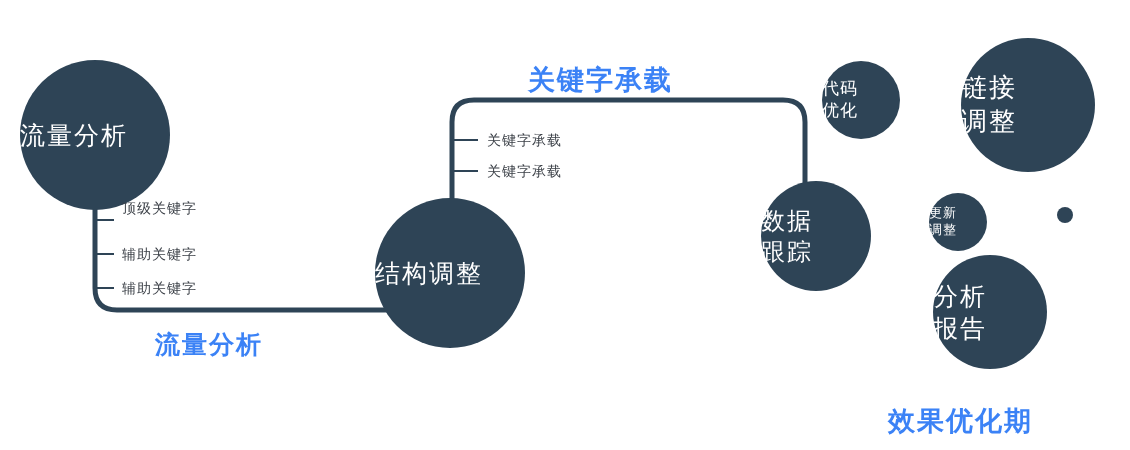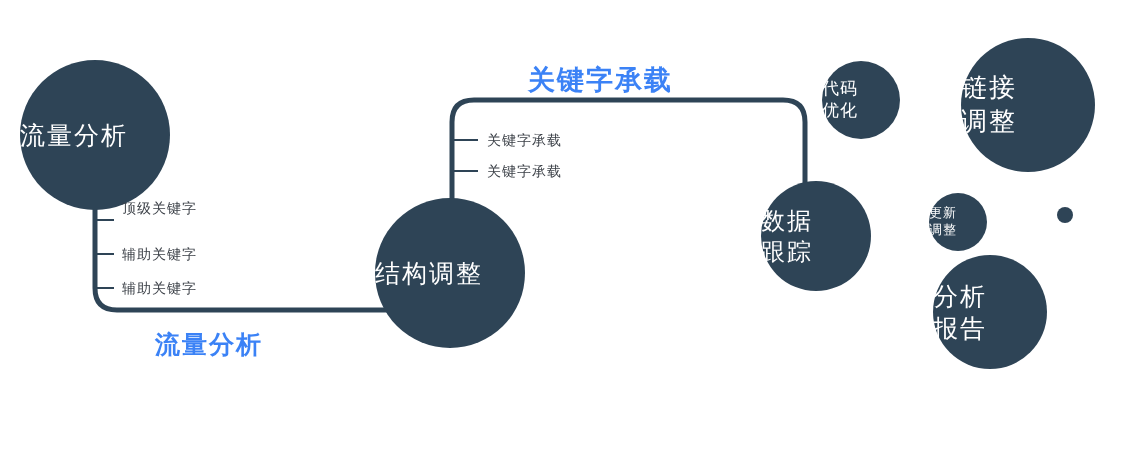--- a/index.html
+++ b/index.html
@@ -113,14 +113,15 @@
 
   <div class="edge-label lbl-keyword">关键字承载</div>
   <div class="edge-label lbl-userbase">流量分析</div>
 
   <div class="branch-label b-t0">顶级关键字</div>
   <div class="branch-label b-t1">辅助关键字</div>
   <div class="branch-label b-t2">辅助关键字</div>
   <div class="branch-label b-s0">关键字承载</div>
   <div class="branch-label b-s1">关键字承载</div>
 
+  <div class="edge-label footer-label">效果优化期</div>
 
 </div>
 
 </body></html>

